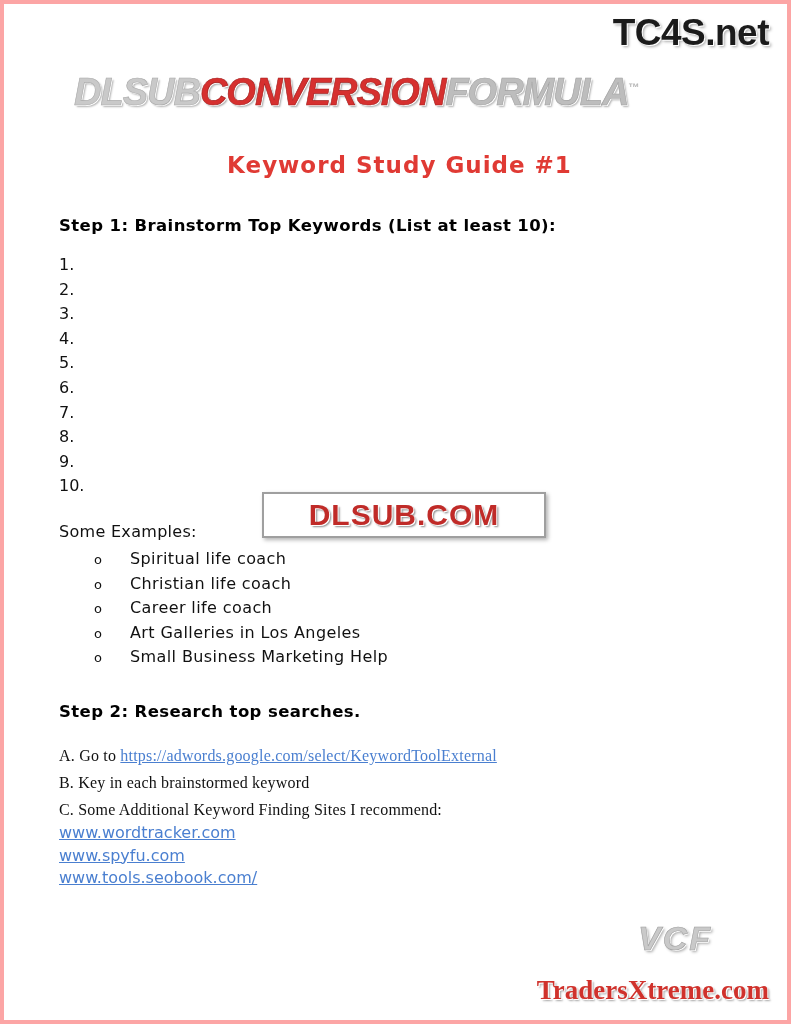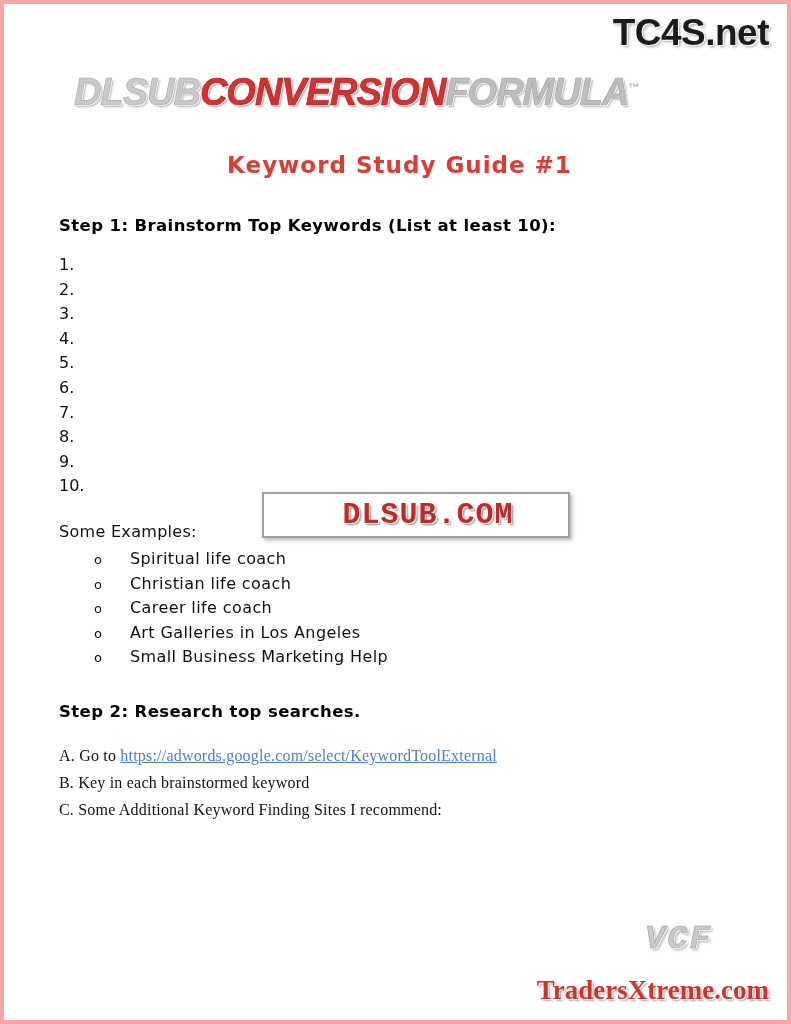--- a/index.html
+++ b/index.html
@@ -139,29 +139,28 @@
   
   .dlsub {
     position: absolute;
     left: 258px;
     top: 488px;
     width: 280px;
     height: 42px;
     background: #ffffff;
     border: 2px solid #9f9f9f;
     box-shadow: 2px 2px 4px rgba(0,0,0,0.30);
-    font-family: Liberation Mono, monospace;
+    font-family: Liberation Sans, sans-serif;
     font-weight: bold;
     font-size: 30px;
     color: #c02b28;
     text-align: center;
     line-height: 42px;
     letter-spacing: 1px;
     text-shadow: 1px 1px 0 #ffffff, 2px 2px 2px rgba(0,0,0,0.45);
-    padding-left: 24px;
   }
 
   
   .lines {
     position: absolute;
     left: 55px;
     top: 738px;
     font-size: 16px;
     line-height: 27px;
     color: #111;
@@ -179,21 +178,21 @@
     font-size: 16px;
     line-height: 22.5px;
   }
   .urls .line { height: 22.5px; }
 
   
   .vcf-footer {
     position: absolute;
     right: 75px;
     bottom: 62px;
-    font-family: Liberation Mono, monospace;
+    font-family: Liberation Sans, sans-serif;
     font-weight: bold;
     font-style: italic;
     font-size: 34px;
     letter-spacing: 2px;
     color: #c9c9c9;
     text-shadow: 1px 1px 0 #ffffff, 2px 2px 3px rgba(0,0,0,0.35);
     -webkit-text-stroke: 0.6px #9f9f9f;
   }
   .tx-footer {
     position: absolute;
@@ -264,17 +263,22 @@
   <div class="step-head" id="step2">Step 2: Research top searches.</div>
 
   <div class="lines">
     <div class="line">
       <span>A. Go to </span><a class="link" href="#">https://adwords.google.com/select/KeywordToolExternal</a>
     </div>
     <div class="line">B. Key in each brainstormed keyword</div>
     <div class="line">C. Some Additional Keyword Finding Sites I recommend:</div>
   </div>
 
+  <div class="urls">
+    <div class="line"><a class="link" href="#">www.wordtracker.com</a></div>
+    <div class="line"><a class="link" href="#">www.spyfu.com</a></div>
+    <div class="line"><a class="link" href="#">www.tools.seobook.com/</a></div>
+  </div>
 
   <div class="vcf-footer">VCF</div>
   <div class="tx-footer">TradersXtreme.com</div>
 
 </div>
 
 </body></html>

